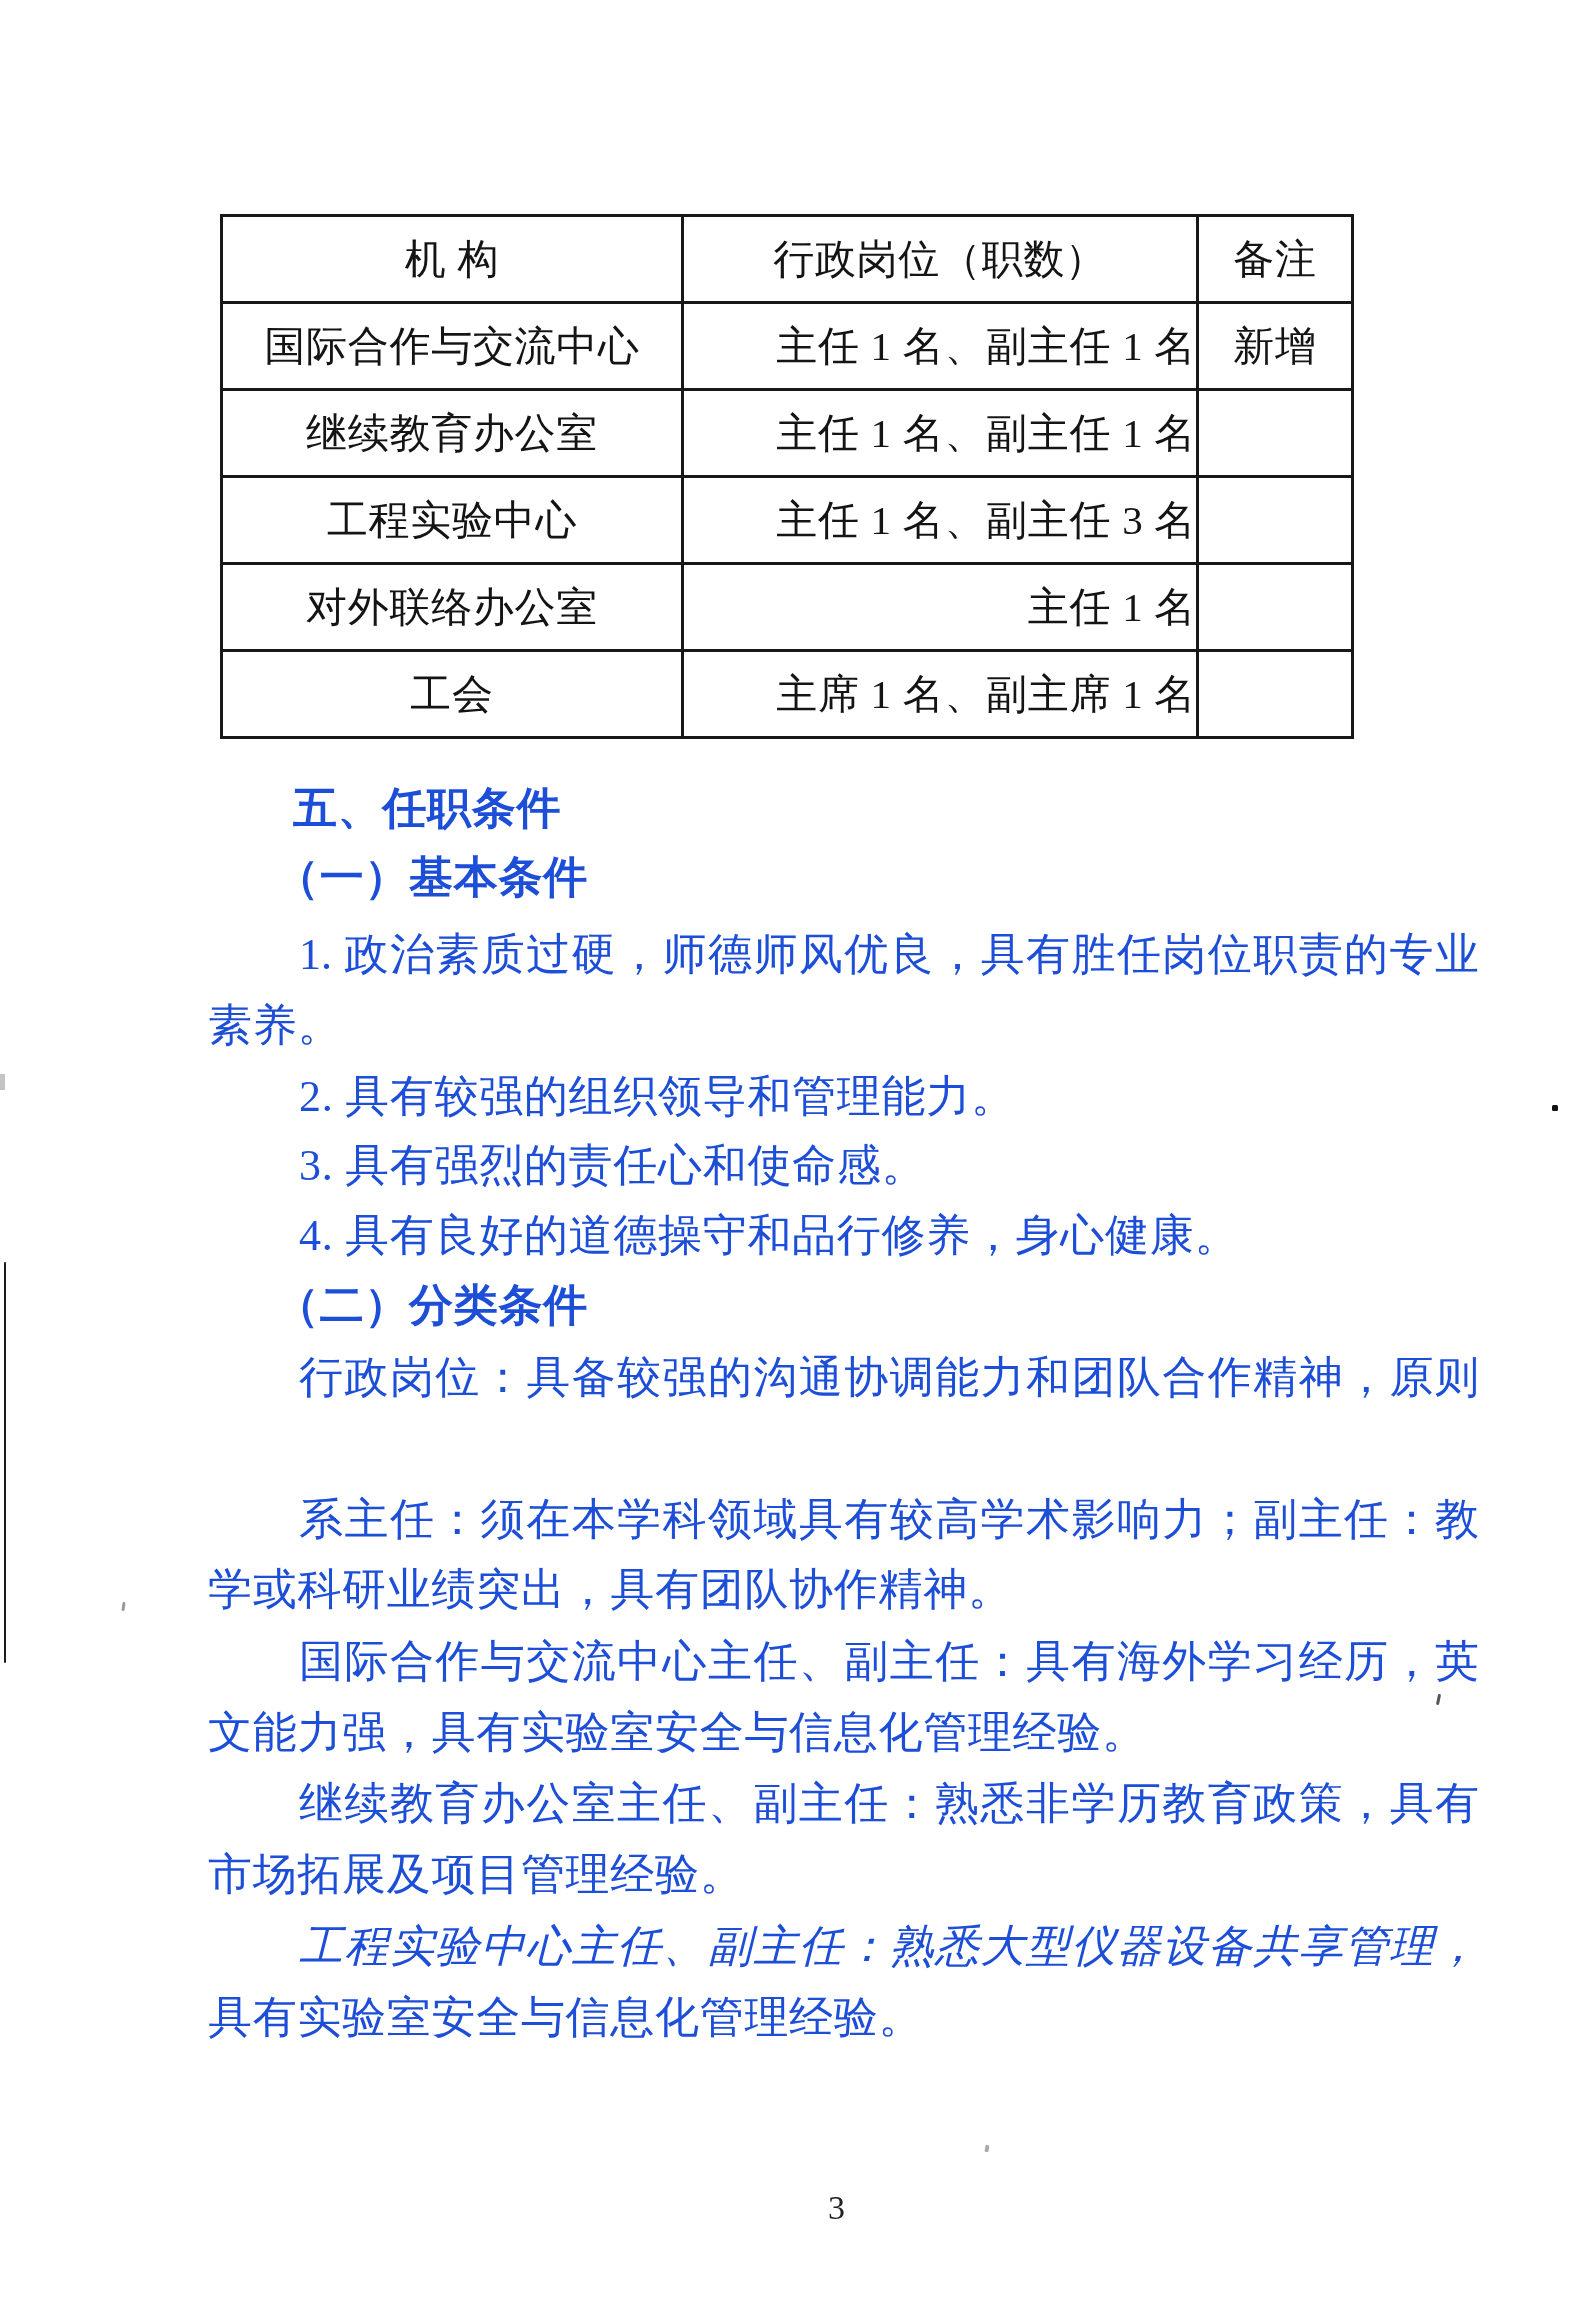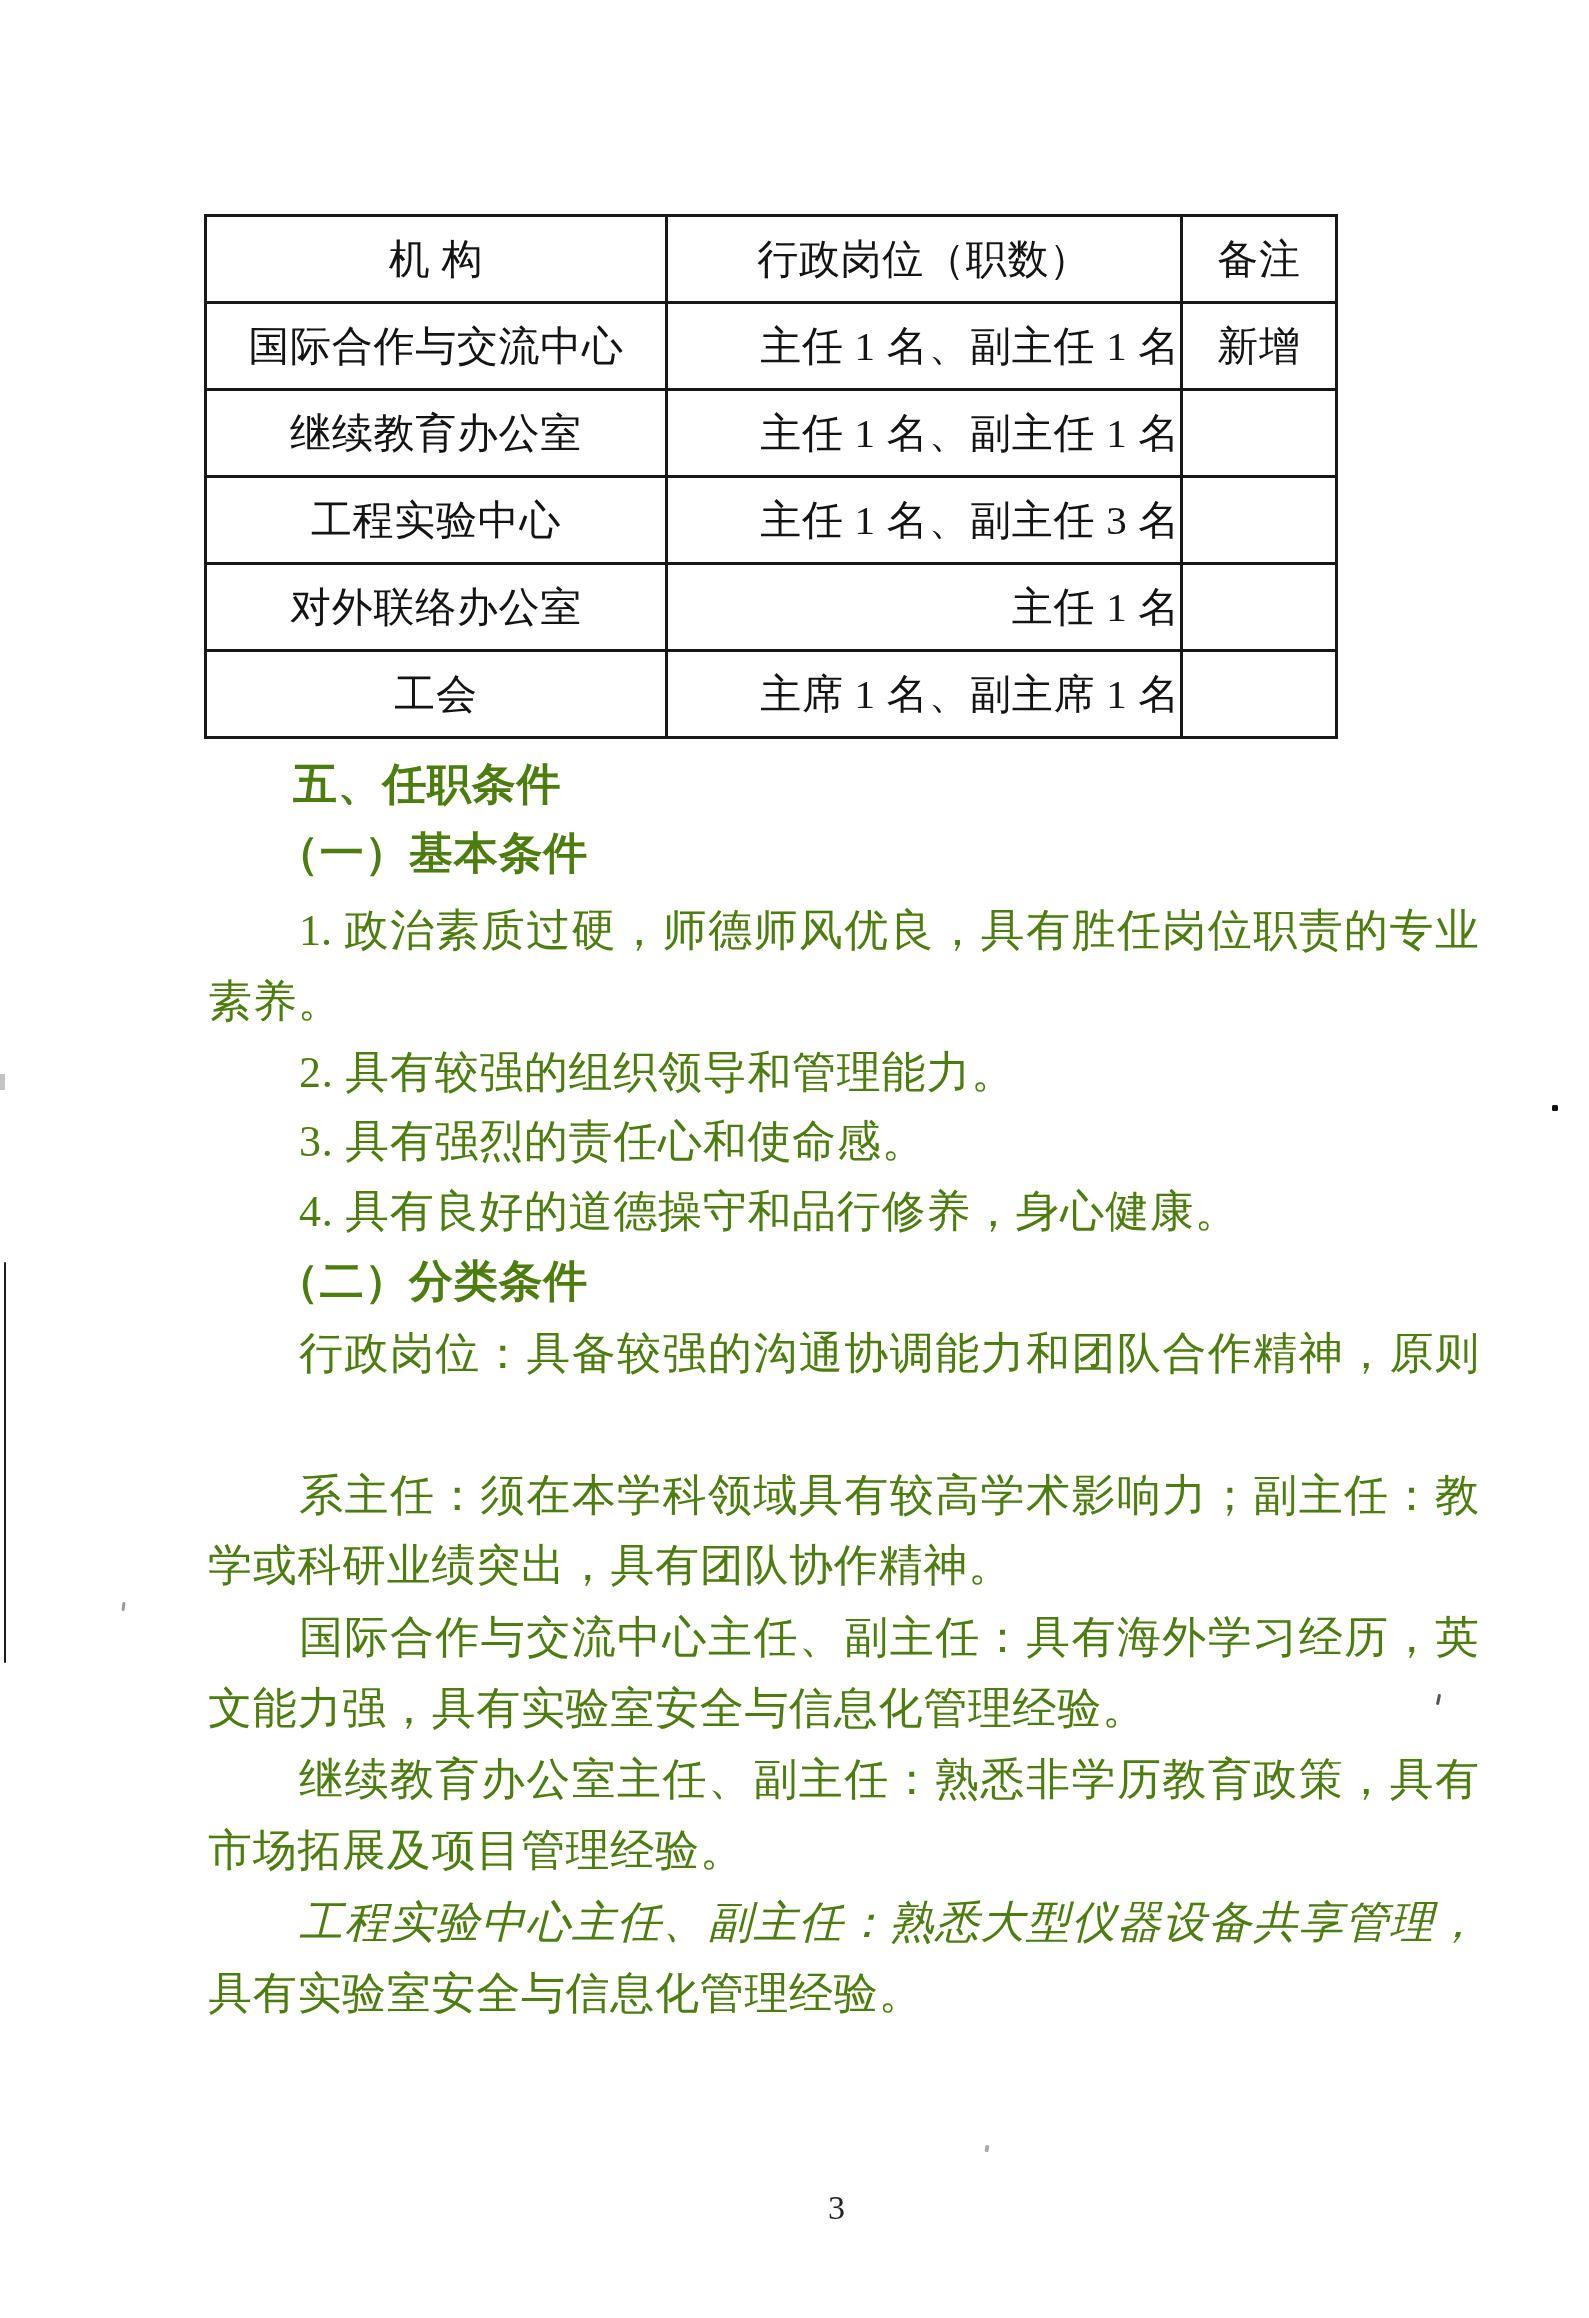--- a/index.html
+++ b/index.html
@@ -10,21 +10,21 @@
     height:2319px;
     background:#ffffff;
     overflow:hidden;
     font-family:"Liberation Serif","DejaVu Serif",serif;
     color:#141414;
   }
 
   
   table.doc-table {
     position:absolute;
-    left:204px;
+    left:220px;
     top:214px;
     width:1131px;
     border-collapse:collapse;
     table-layout:fixed;
     border-radius:20px;
   }
   table.doc-table td, table.doc-table th {
     border-left:3px solid #181818;
     border-right:3px solid #181818;
     border-top:3.7px solid #181818;
@@ -47,21 +47,22 @@
   .cell-note { text-align:center; }
   .cell-hdr  { text-align:center; }
 
   
   .line {
     position:absolute;
     font-size:44px;
     line-height:46px;
     letter-spacing:0.7px;
     white-space:pre;
-    color:#4d7c0f;
+    color:#1d4ed8;
+    margin-top:24px;
   }
   .b { font-weight:bold; }
   .just {
     width:1180px;
     white-space:normal;
     letter-spacing:0;
     text-align:justify;
     text-align-last:justify;
     text-justify:inter-character;
   }

